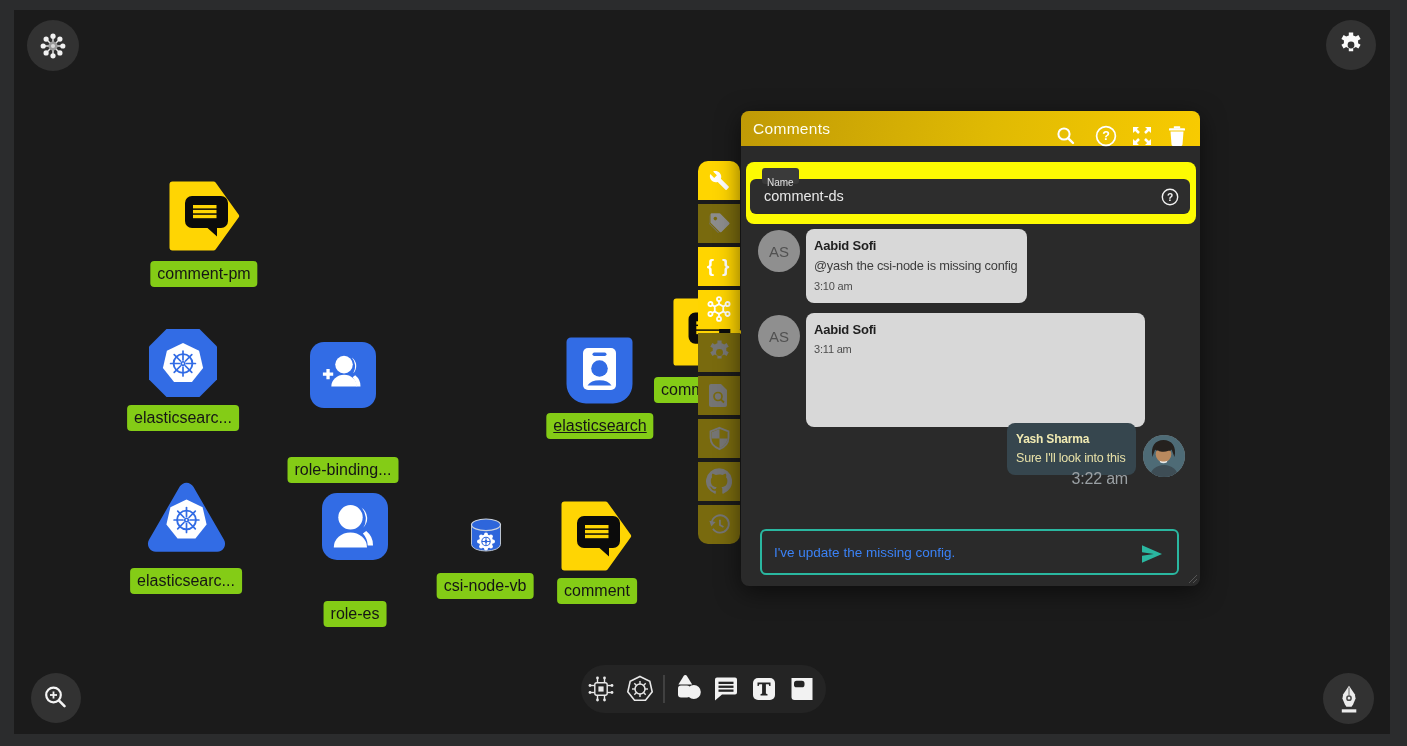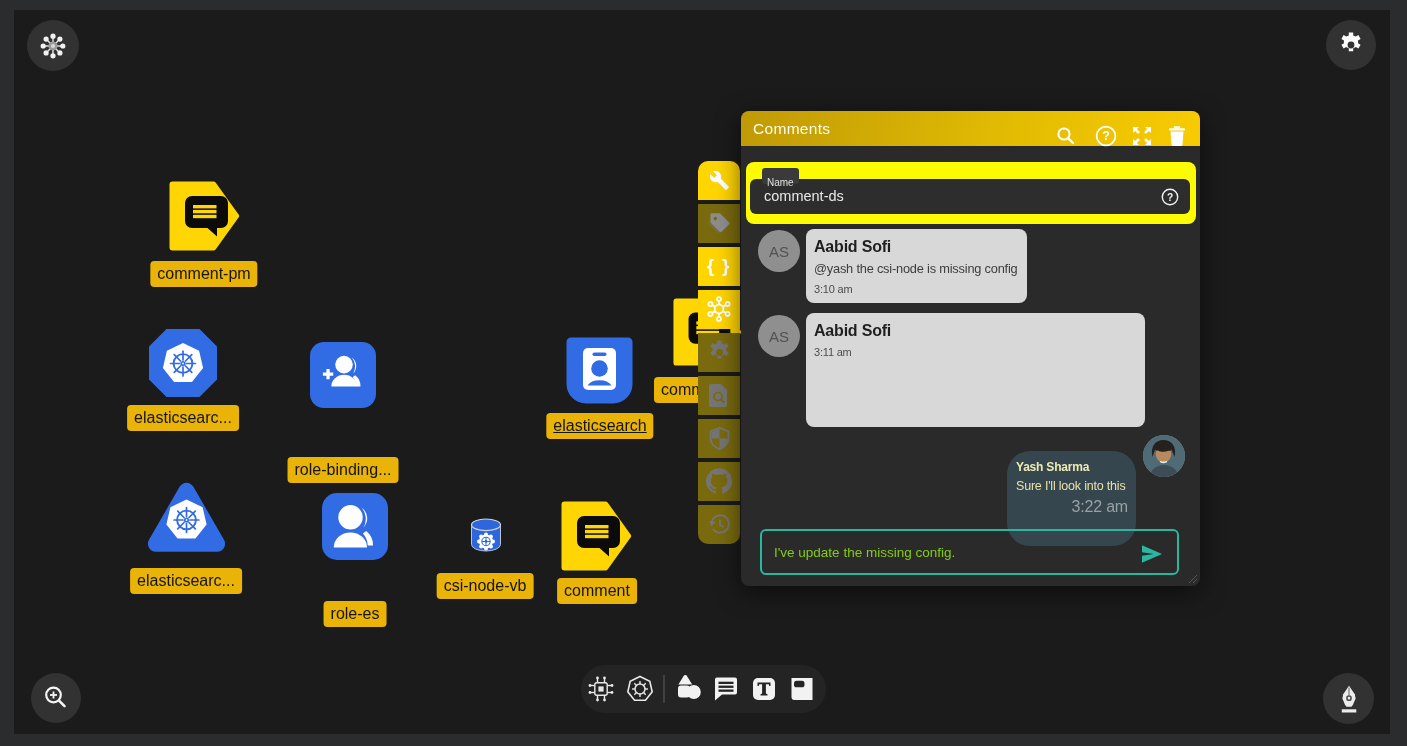--- a/index.html
+++ b/index.html
@@ -1,44 +1,44 @@
 <!DOCTYPE html>
 <html><head>
 <meta charset="utf-8">
 <style>
   * { margin:0; padding:0; box-sizing:border-box; }
   html,body { width:1407px; height:746px; overflow:hidden; background:#2b2c2d; font-family:"Liberation Sans", sans-serif; }
   #stage { position:relative; width:1407px; height:746px; }
   #canvas { position:absolute; left:14px; top:10px; width:1376px; height:724px; background:#1b1b1b; }
   .abs { position:absolute; }
   .circbtn { position:absolute; border-radius:50%; background:#323232; display:flex; align-items:center; justify-content:center; }
-  .nodelabel { position:absolute; background:#eab308; color:#151515; font-size:16px; line-height:24px; padding:1px 7px; border-radius:4px; white-space:nowrap; transform:translateX(-50%); }
+  .nodelabel { position:absolute; background:#84cc16; color:#151515; font-size:16px; line-height:24px; padding:1px 7px; border-radius:4px; white-space:nowrap; transform:translateX(-50%); }
   
   #vtoolbar { position:absolute; left:698px; top:161px; width:42px; }
   .vbtn { width:42px; height:38.5px; margin-bottom:4.5px; background:#796a0e; display:flex; align-items:center; justify-content:center; }
   .vbtn.on { background:#ffd500; }
   .vbtn:first-child { border-radius:10px 10px 0 0; }
   .vbtn:last-child { border-radius:0 0 10px 10px; margin-bottom:0; }
   .braces { color:#fff; font-size:19px; font-weight:bold; letter-spacing:2px; }
   
   #panel { position:absolute; left:741px; top:111px; width:459px; height:475px; background:#2a2a2a; border-radius:8px; box-shadow:0 6px 24px rgba(0,0,0,.55); }
   #phead { position:absolute; left:0; top:0; width:459px; height:35px; border-radius:8px 8px 0 0; background:linear-gradient(100deg,#c09a06 0%,#e0ba03 55%,#f8cb01 100%); display:flex; align-items:center; }
   #phead .title { color:#fdfdef; font-size:15.5px; margin-left:12px; letter-spacing:.3px; }
   .hicon { position:absolute; top:0; height:49px; display:flex; align-items:center; justify-content:center; width:30px; }
   #namewrap { position:absolute; left:5px; top:51px; width:450px; height:62px; background:#fdfb02; border-radius:8px; }
   #nameinput { position:absolute; left:4px; top:17px; width:440px; height:35px; background:#2d2d2d; border-radius:6px; color:#e8e8e8; font-size:14.5px; line-height:35px; padding-left:14px; }
   #nametab { position:absolute; left:16px; top:6px; height:14px; background:#3a3a3a; border-radius:3px; color:#e0e0e0; font-size:10px; line-height:14px; padding:8px 5px; }
   .avatar { position:absolute; width:42px; height:42px; border-radius:50%; background:#8f8f8f; color:#515151; font-size:15px; display:flex; align-items:center; justify-content:center; }
   .bubble { position:absolute; background:#d8d8d8; border-radius:8px; color:#3d3d3d; font-size:12.8px; letter-spacing:-0.2px; padding:9px 8px; white-space:nowrap; }
-  .bubble .bname { font-weight:bold; color:#1f1f1f; font-size:16px; }
+  .bubble .bname { font-weight:bold; color:#1f1f1f; font-size:13px; }
   .bubble .btime { font-size:11px; color:#4d4d4d; }
   #yashbubble { position:absolute; background:#36464e; border-radius:8px; color:#e7e0a7; font-size:12.5px; letter-spacing:-0.2px; padding:9px 8px 9px 9px; white-space:nowrap; }
   #yashbubble .bname { font-weight:bold; color:#f0eab2; font-size:12px; }
   #yashbubble .btime { font-size:16px; color:#9aa0a4; text-align:right; }
-  #chatinput { position:absolute; left:19px; top:418px; width:419px; height:46px; border:2px solid #2ab7a0; border-radius:6px; color:#84cc16; font-size:14px; }
+  #chatinput { position:absolute; left:19px; top:418px; width:419px; height:46px; border:2px solid #2ab7a0; border-radius:6px; color:#3b82f6; font-size:14px; }
   #chatinput span { position:absolute; left:12px; top:14px; font-size:13.5px; }
   
   #btoolbar { position:absolute; left:581px; top:665px; width:245px; height:48px; background:#242424; border-radius:24px; }
 </style>
 </head>
 <body>
 <div id="stage">
   <div id="canvas"></div>
 
   <div class="circbtn" style="left:27px; top:20px; width:52px; height:51px;" id="btn-logo">
@@ -323,21 +323,21 @@
       <div style="margin-top:5px;">@yash the csi-node is missing config</div>
       <div class="btime" style="margin-top:7px;">3:10 am</div>
     </div>
 
     <div class="avatar" style="left:17px; top:204px;">AS</div>
     <div class="bubble" style="left:65px; top:202px; width:339px; height:114px;">
       <div class="bname">Aabid Sofi</div>
       <div class="btime" style="margin-top:6px;">3:11 am</div>
     </div>
 
-    <div id="yashbubble" style="left:266px; top:340px; width:129px; height:95px;border-radius:23px;">
+    <div id="yashbubble" style="left:266px; top:312px; width:129px; height:52px;">
       <div class="bname">Yash Sharma</div>
       <div style="margin-top:5px; white-space:nowrap;">Sure I'll look into this</div>
       <div class="btime" style="margin-top:5px;">3:22 am</div>
     </div>
     <div class="avatar" style="left:402px; top:324px; overflow:hidden;" id="yashavatar">
       <svg width="42" height="42" viewBox="0 0 42 42">
         <rect width="42" height="42" fill="#4e6b76"></rect>
         <path d="M7,42 a14,12 0 0 1 28,0 z" fill="#3e4d55"></path>
         <circle cx="20.5" cy="19.5" r="7.8" fill="#b9895e"></circle>
         <path d="M9.5,22 c-2.5,-10.5 3,-17 11,-17 c8,0 13.5,6.5 11,17 c-1,-3 -2.2,-5 -2.8,-7.5 c-0.7,1 -1.8,1.6 -3.2,1.2 c-3.4,1.6 -7.4,1.6 -10.4,-0.3 c-1.2,0.4 -2.4,-0.2 -3,-1 c-0.7,2.5 -1.8,4.5 -2.6,7.6 z" fill="#25211e"></path>

